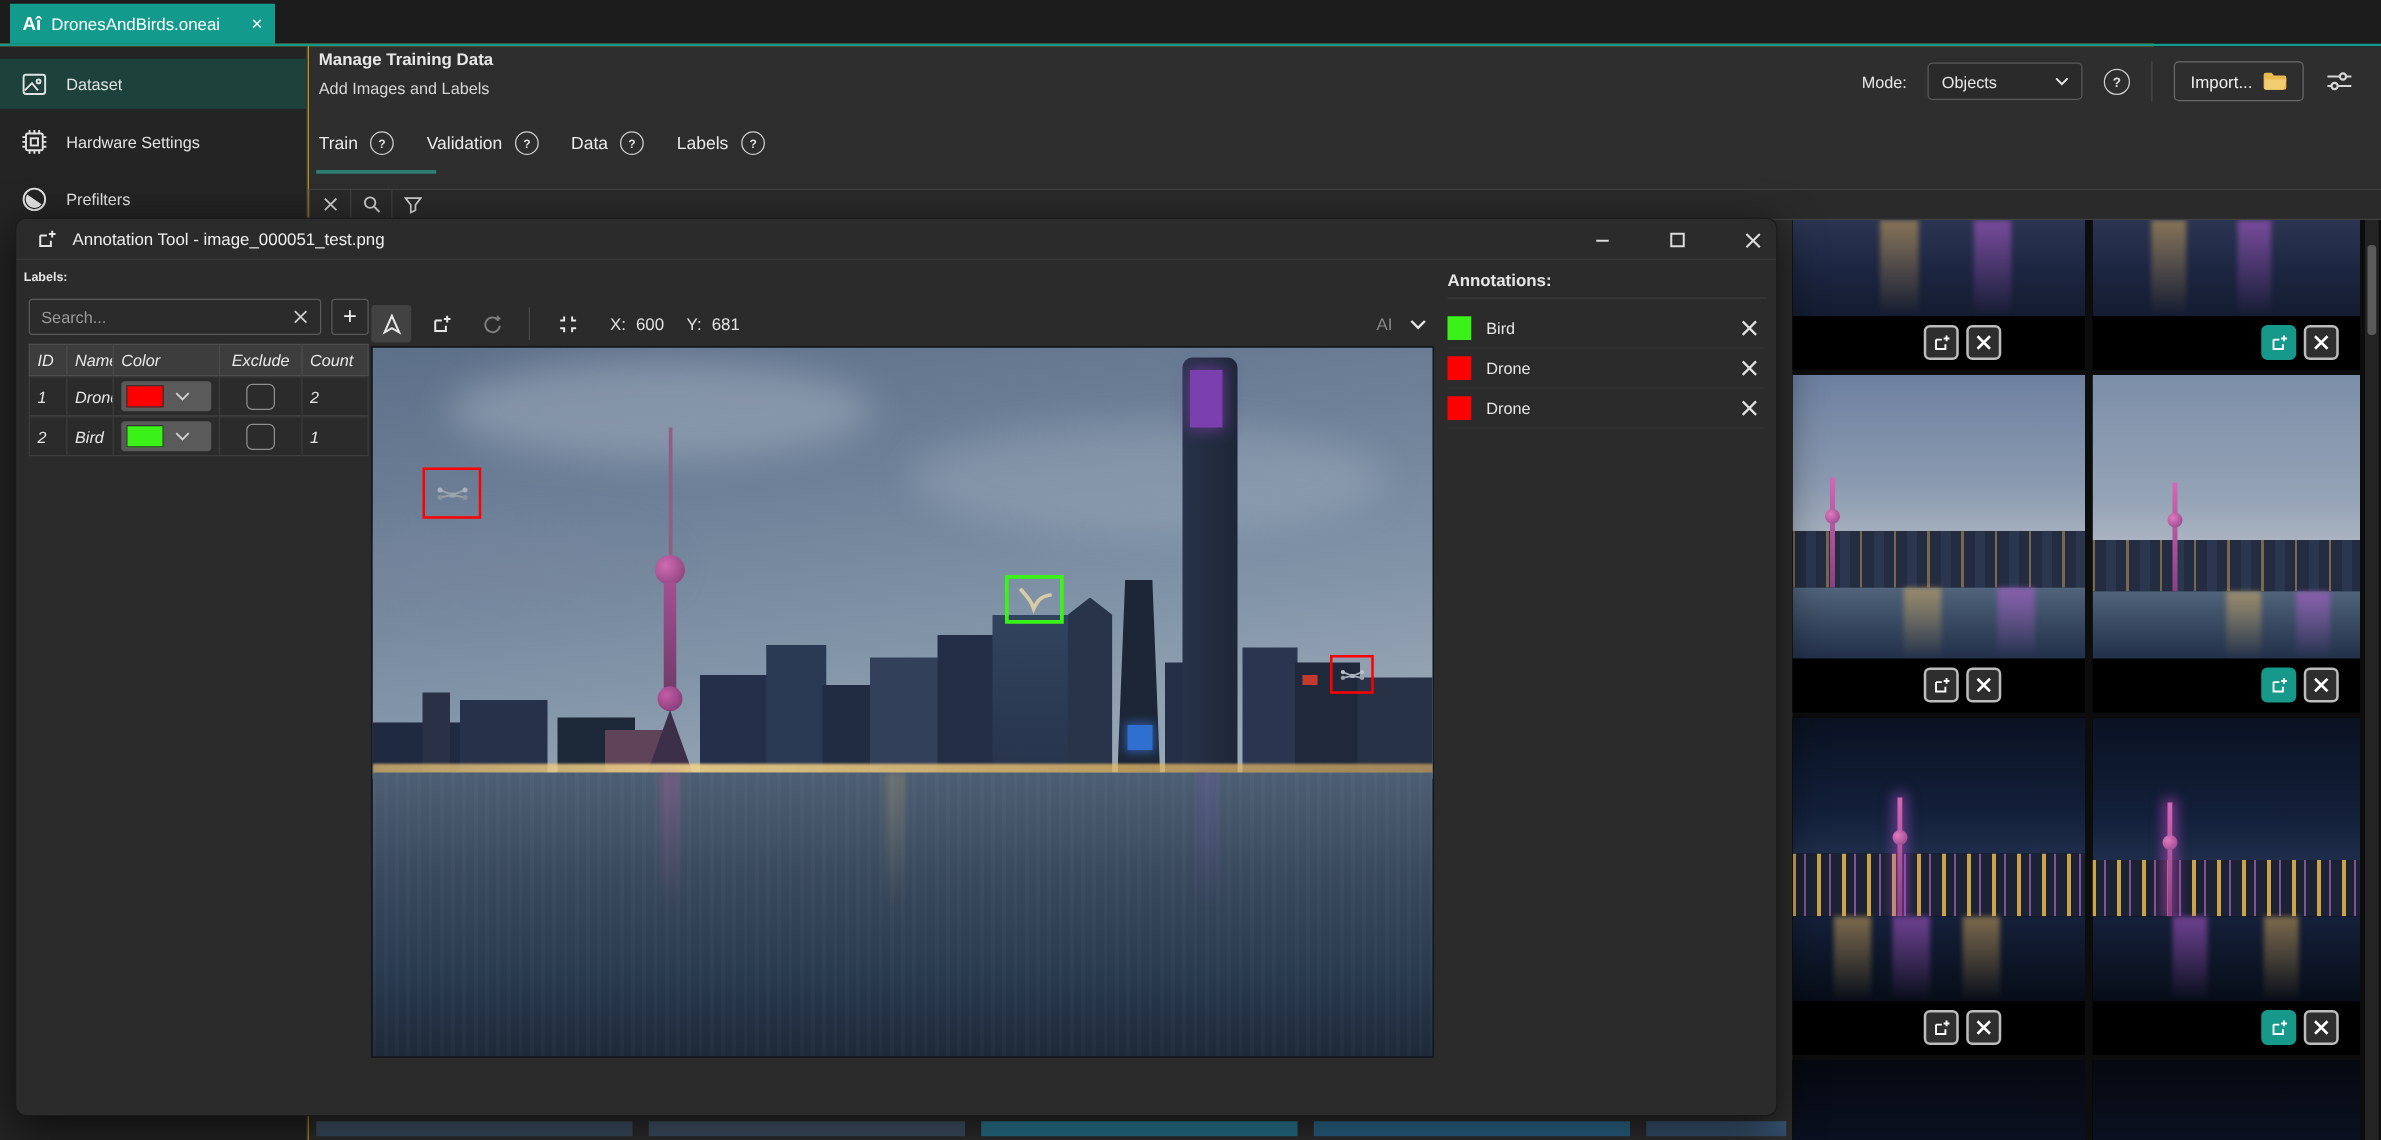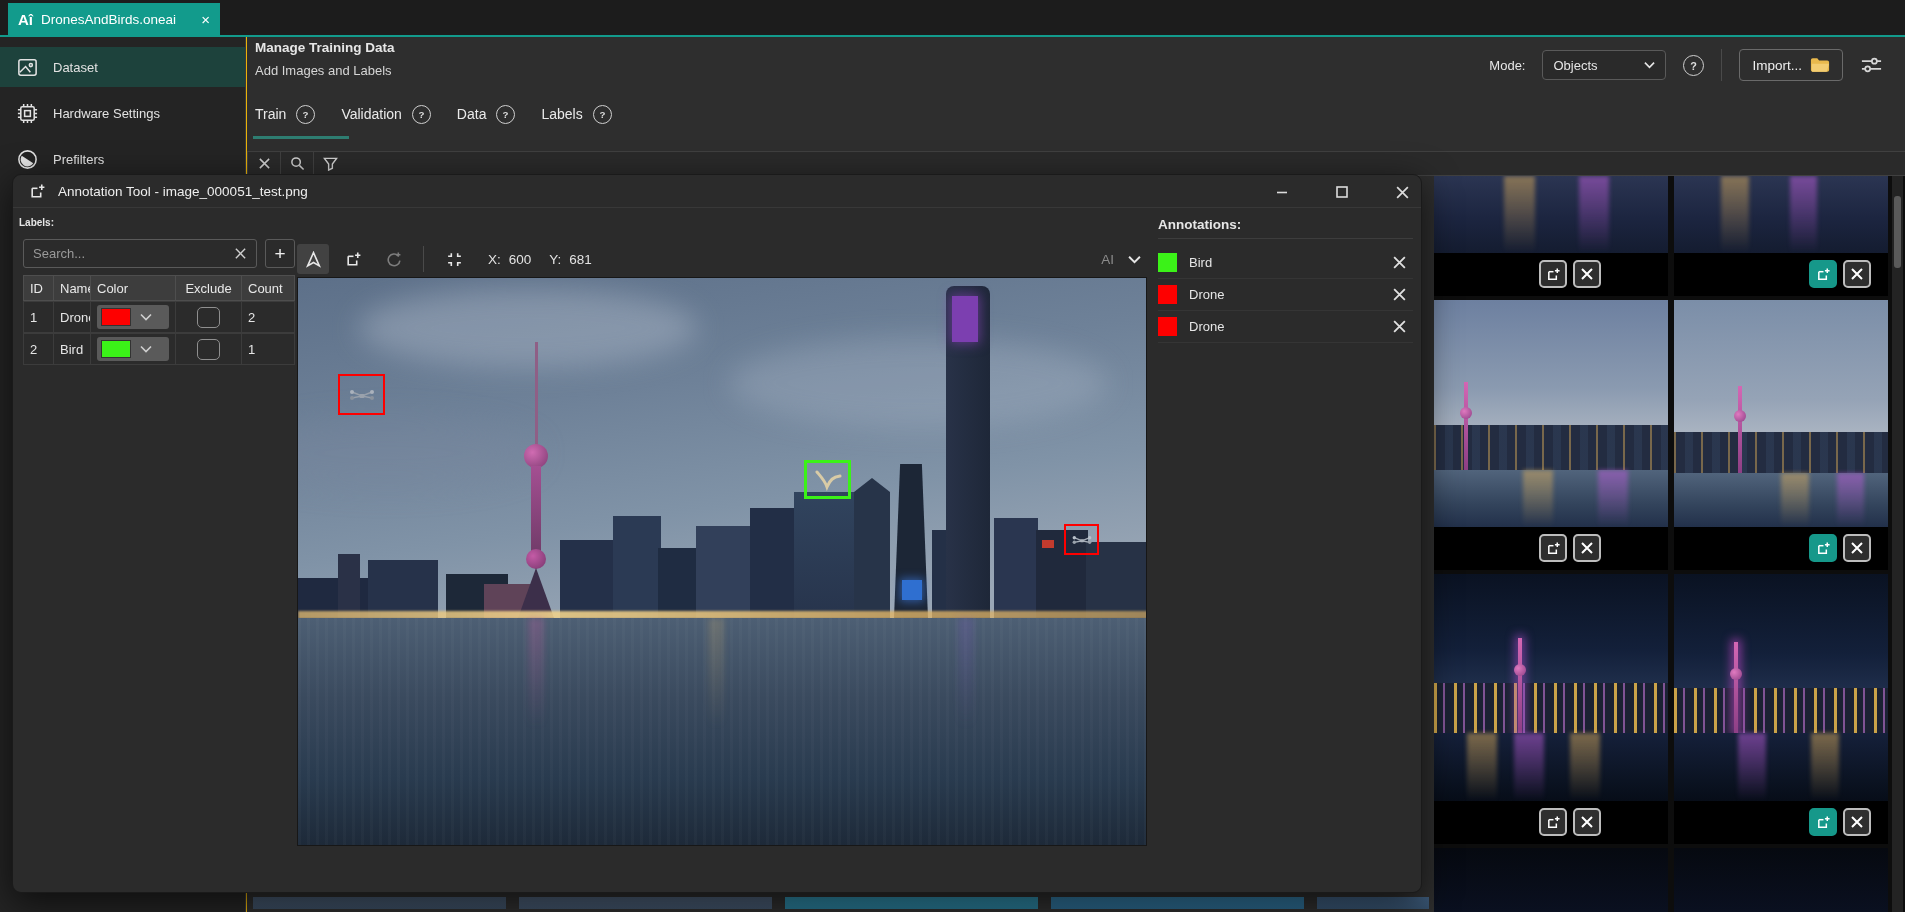--- a/index.html
+++ b/index.html
@@ -93,21 +93,21 @@
   .lp-search { position:absolute; left:10px; top:64px; width:234px; height:29px; border:1px solid #5a5a5a; border-radius:3px;
     display:flex; align-items:center; background:#2b2b2b; }
   .lp-search input { flex:1; background:transparent; border:none; outline:none; color:#ddd; padding-left:9px;
     font-family:"Liberation Sans", sans-serif; font-size:13px; }
   .lp-search input::placeholder { color:#9a9a9a; }
   .lp-add { position:absolute; left:252px; top:64px; width:30px; height:29px; border:1px solid #5a5a5a; border-radius:3px;
     display:flex; align-items:center; justify-content:center; font-size:19px; color:#eee; cursor:pointer; }
   .ltable { position:absolute; left:10px; top:100px; width:272px; }
   .lrow { display:flex; }
   .lcell { border:1px solid #4e4e4e; border-right:none; padding:4px 6px; height:26px; display:flex; align-items:center;
-    overflow:hidden; white-space:nowrap; }
+    overflow:hidden; white-space:nowrap;font-style:italic; }
   .lrow .lcell:last-child { border-right:1px solid #4e4e4e; }
   .lrow.hdr .lcell { background:#3d3d3d; color:#e8e8e8; }
   .lrow.body .lcell { border-color:#3c3c3c; height:32px; }
   .c-id{width:30px;} .c-name{width:37px;} .c-color{width:85px;} .c-excl{width:66px; justify-content:center;} .c-count{width:54px;}
   .colordrop { width:72px; height:24px; background:#5a5a5a; border-radius:3px; display:flex; align-items:center; cursor:pointer; }
   .swatch { width:30px; height:18px; margin-left:4px; border:1px solid #333; }
   .exclbox { width:23px; height:21px; border:1.5px solid #8f8f8f; border-radius:5px; cursor:pointer; }
 
   
   .mtoolbar { position:absolute; left:284px; top:67px; width:850px; height:34px; display:flex; align-items:center; gap:8px; }

